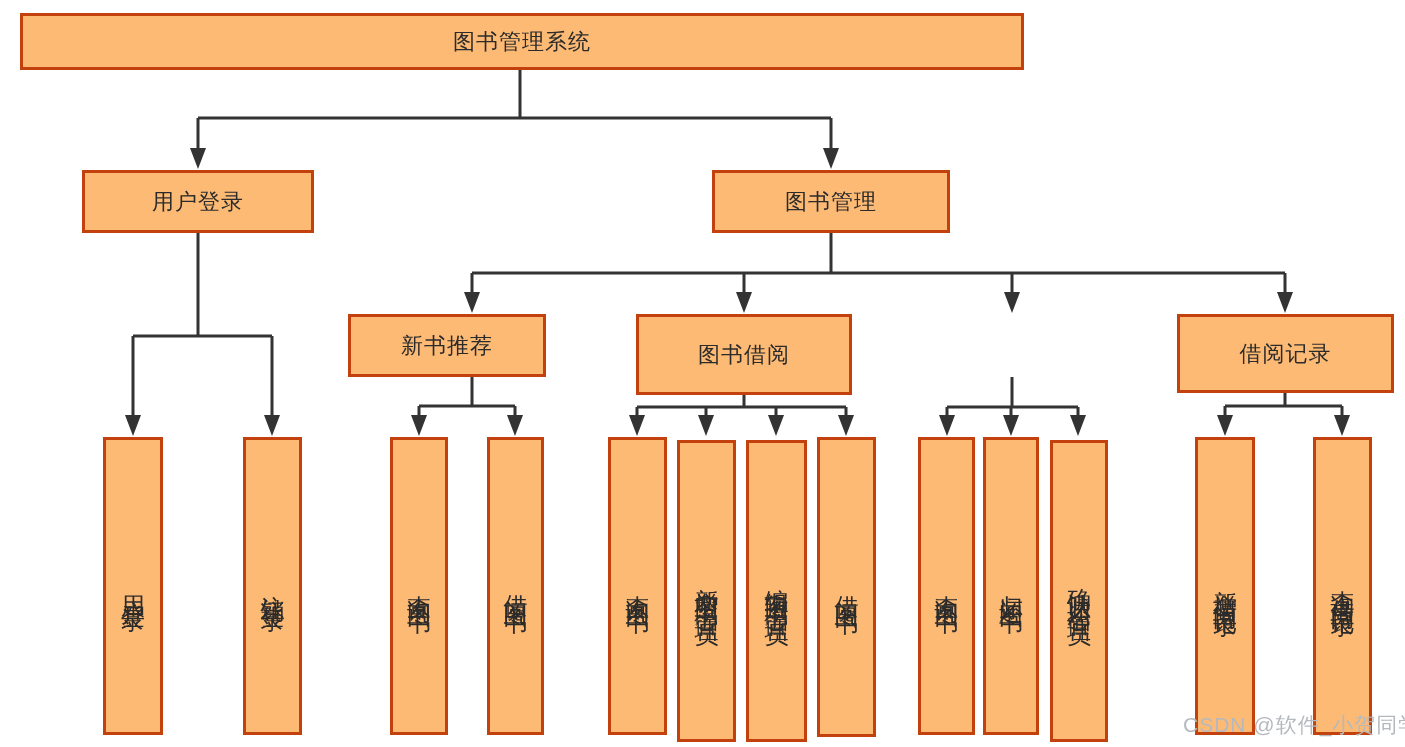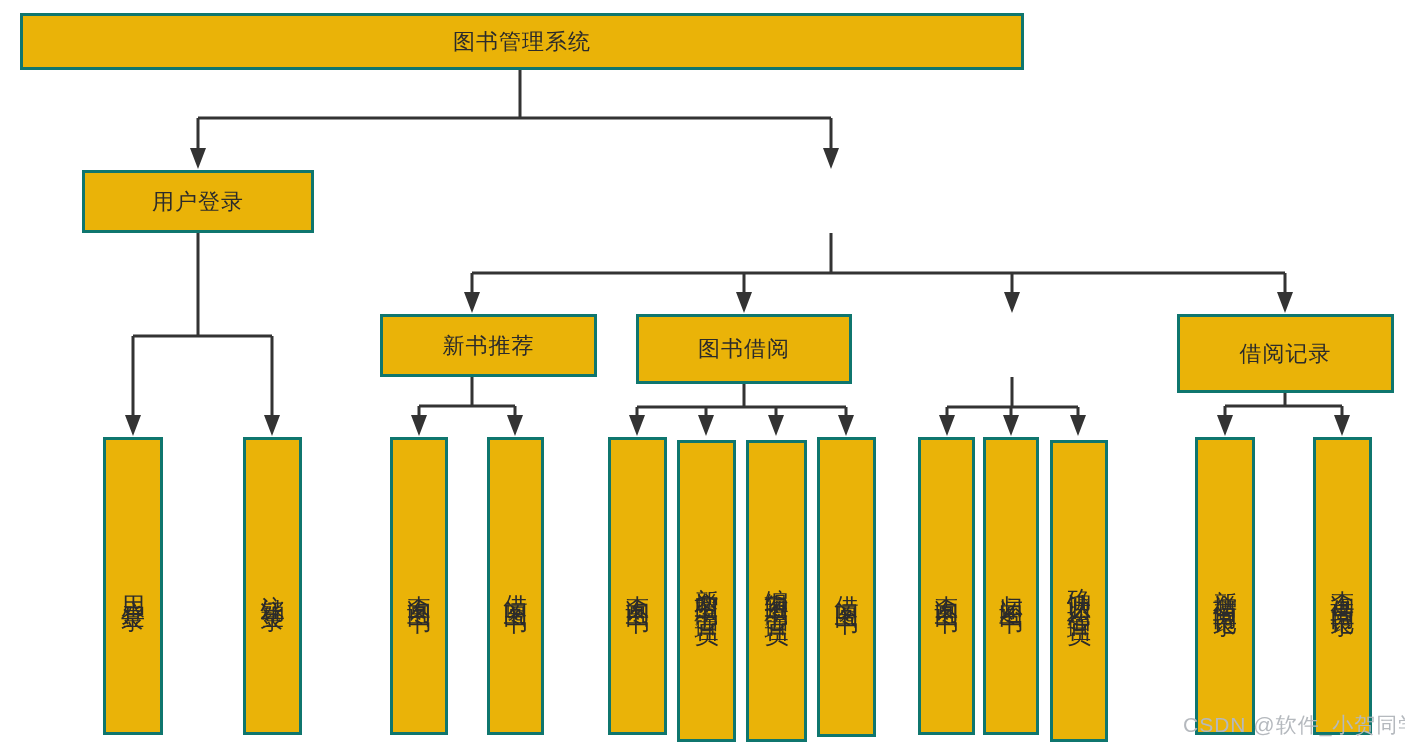--- a/index.html
+++ b/index.html
@@ -2,22 +2,22 @@
 <html><head>
 <meta charset="utf-8">
 <style>
   html,body{margin:0;padding:0;background:#fff;}
   .stage{
     position:relative;width:1405px;height:747px;background:#ffffff;
     font-family:"Liberation Sans","DejaVu Sans",sans-serif;overflow:hidden;
   }
   .wires{position:absolute;left:0;top:0;width:1405px;height:747px;}
   .node{
-    position:absolute;box-sizing:border-box;background:#eab308;
-    border:3px solid #0f766e;color:#2b2b2b;
+    position:absolute;box-sizing:border-box;background:#fdba74;
+    border:3px solid #c2410c;color:#2b2b2b;
     display:flex;align-items:center;justify-content:center;
     font-size:22px;letter-spacing:1px;white-space:nowrap;z-index:2;
   }
   .leaf{
     writing-mode:vertical-rl;text-orientation:mixed;
     font-size:24px;letter-spacing:5px;line-height:1;white-space:normal;
   }
   .watermark{
     position:absolute;left:1183px;top:711px;z-index:5;
     font-size:21px;color:#b5b9be;letter-spacing:1px;white-space:nowrap;
@@ -56,23 +56,24 @@
       M629 415 L645 415 L637 436 Z  M698 415 L714 415 L706 436 Z
       M768 415 L784 415 L776 436 Z  M838 415 L854 415 L846 436 Z
       M939 415 L955 415 L947 436 Z  M1003 415 L1019 415 L1011 436 Z
       M1070 415 L1086 415 L1078 436 Z
       M1217 415 L1233 415 L1225 436 Z  M1334 415 L1350 415 L1342 436 Z"></path>
   </svg>
 
   <div class="node" style="left:20px;top:13px;width:1004px;height:57px">图书管理系统</div>
 
   <div class="node" style="left:82px;top:170px;width:232px;height:63px">用户登录</div>
+  <div class="node" style="left:712px;top:170px;width:238px;height:63px">图书管理</div>
 
-  <div class="node" style="left:380px;top:314px;width:217px;height:63px">新书推荐</div>
-  <div class="node" style="left:636px;top:314px;width:216px;height:70px">图书借阅</div>
+  <div class="node" style="left:348px;top:314px;width:198px;height:63px">新书推荐</div>
+  <div class="node" style="left:636px;top:314px;width:216px;height:81px">图书借阅</div>
   <div class="node" style="left:1177px;top:314px;width:217px;height:79px">借阅记录</div>
 
   <div class="node leaf" style="left:103px;top:437px;width:60px;height:298px">用户登录</div>
   <div class="node leaf" style="left:243px;top:437px;width:59px;height:298px">注销登录</div>
 
   <div class="node leaf" style="left:390px;top:437px;width:58px;height:298px">查询图书</div>
   <div class="node leaf" style="left:487px;top:437px;width:57px;height:298px">借阅图书</div>
 
   <div class="node leaf" style="left:608px;top:437px;width:59px;height:298px">查询图书</div>
   <div class="node leaf" style="left:677px;top:440px;width:59px;height:302px">新增图书（管理员）</div>

